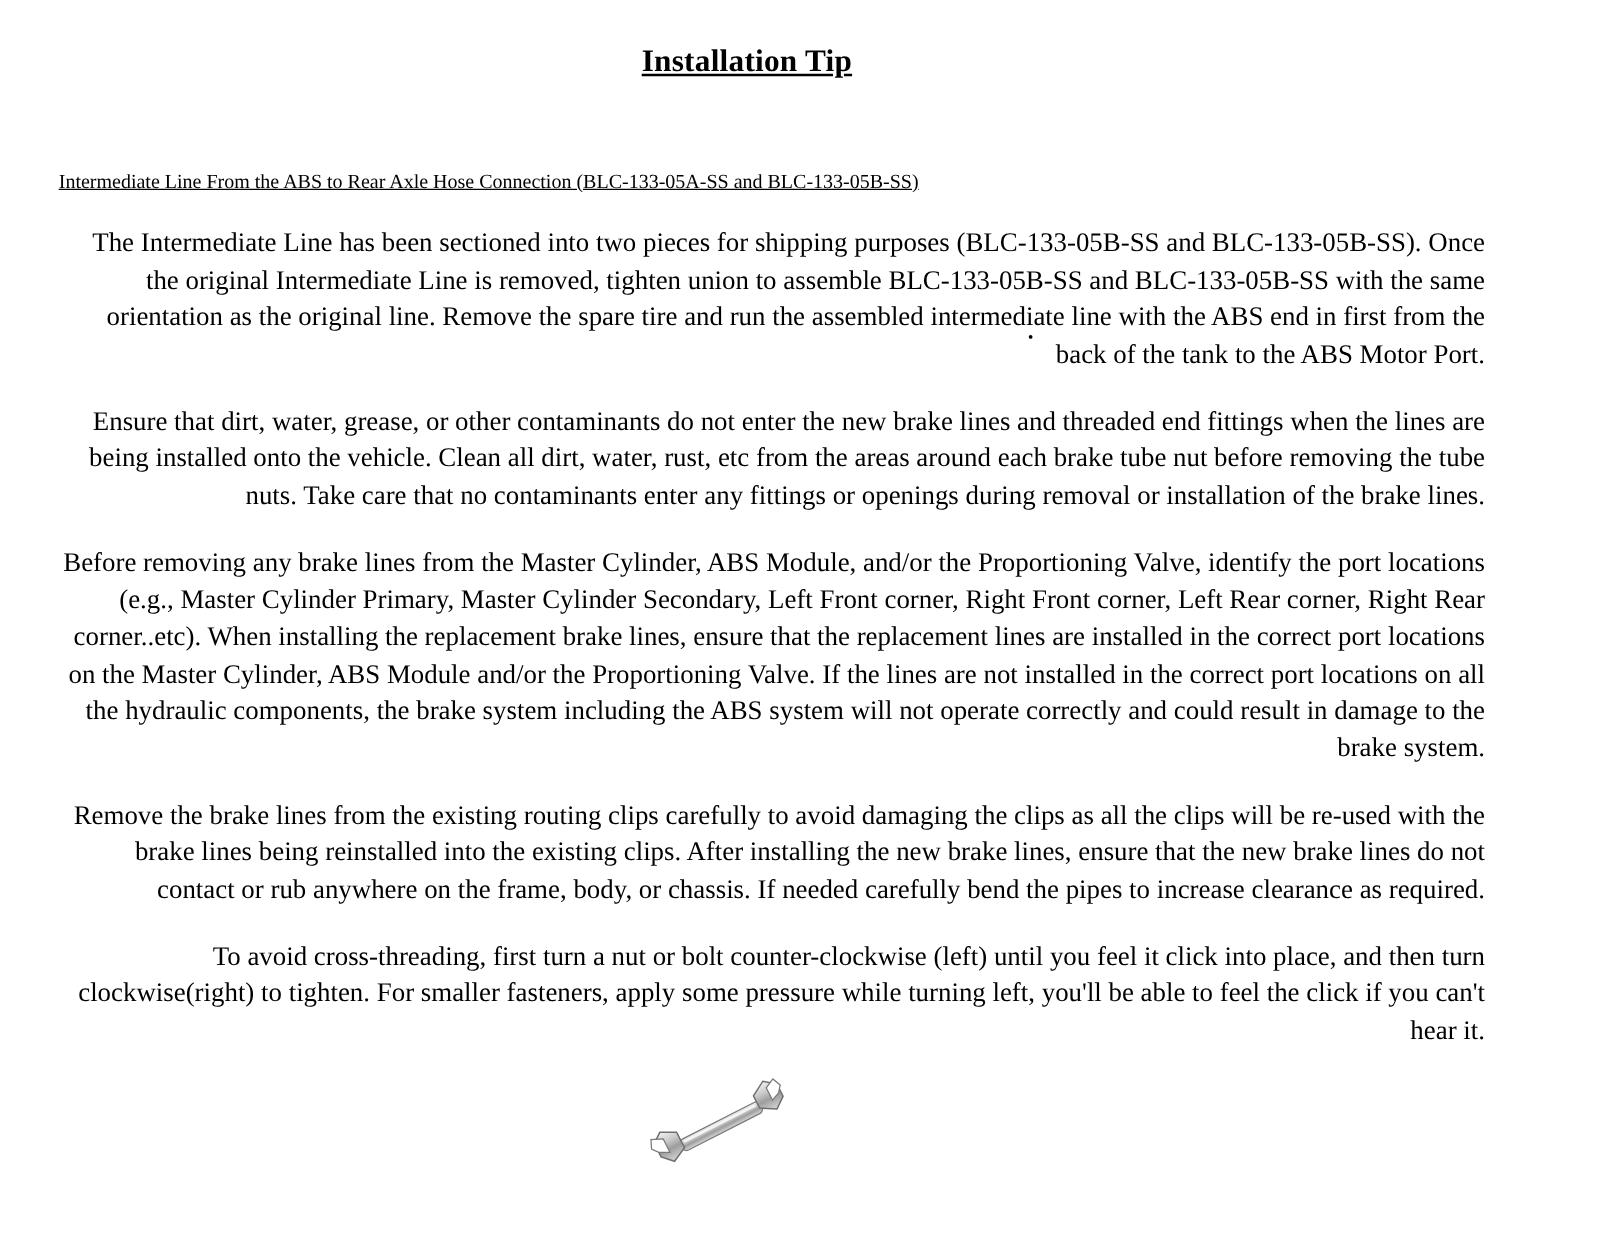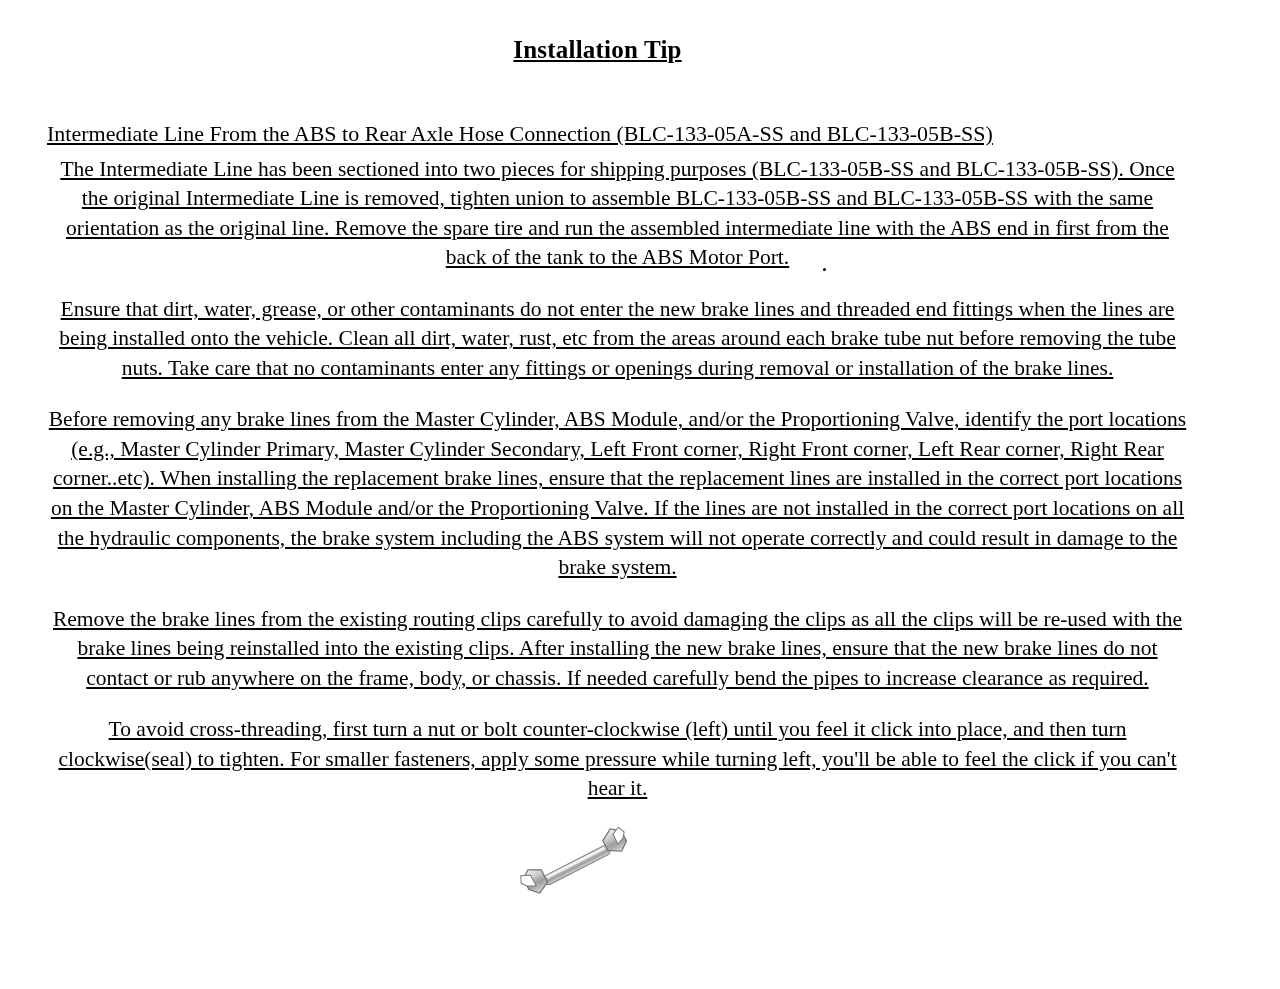--- a/index.html
+++ b/index.html
@@ -25,31 +25,30 @@
   .doc-title {
     text-align: center;
     font-weight: bold;
     font-size: 25px;
     text-decoration: underline;
     letter-spacing: 0.2px;
     margin: 8px 0 0 0;
     padding-right: 40px;
   }
   .subtitle {
-    margin-top: 56px;
-    font-size: 22px;
+    margin-top: 72px;
+    font-size: 16px;
     text-decoration: underline;
     line-height: 1.25;
   }
   .para {
-    margin-top: 7px;
+    margin-top: 24px;
     font-size: 21.5px;
     line-height: 1.38;
-    text-align: center;
-    text-decoration: underline;
+    text-align: right;
   }
   .para.bold {
     font-weight: bold;
   }
   .wrench-wrap {
     margin-top: 10px;
     margin-left: 470px;
     width: 120px;
     height: 80px;
   }
@@ -73,21 +72,21 @@
   <div class="subtitle">Intermediate Line From the ABS to Rear Axle Hose Connection (BLC-133-05A-SS and BLC-133-05B-SS)</div>
 
   <p class="para">The Intermediate Line has been sectioned into two pieces for shipping purposes (BLC-133-05B-SS and BLC-133-05B-SS). Once the original Intermediate Line is removed, tighten union to assemble BLC-133-05B-SS and BLC-133-05B-SS with the same orientation as the original line. Remove the spare tire and run the assembled intermediate line with the ABS end in first from the back of the tank to the ABS Motor Port.</p>
 
   <p class="para">Ensure that dirt, water, grease, or other contaminants do not enter the new brake lines and threaded end fittings when the lines are being installed onto the vehicle. Clean all dirt, water, rust, etc from the areas around each brake tube nut before removing the tube nuts. Take care that no contaminants enter any fittings or openings during removal or installation of the brake lines.</p>
 
   <p class="para">Before removing any brake lines from the Master Cylinder, ABS Module, and/or the Proportioning Valve, identify the port locations (e.g., Master Cylinder Primary, Master Cylinder Secondary, Left Front corner, Right Front corner, Left Rear corner, Right Rear corner..etc). When installing the replacement brake lines, ensure that the replacement lines are installed in the correct port locations on the Master Cylinder, ABS Module and/or the Proportioning Valve. If the lines are not installed in the correct port locations on all the hydraulic components, the brake system including the ABS system will not operate correctly and could result in damage to the brake system.</p>
 
   <p class="para">Remove the brake lines from the existing routing clips carefully to avoid damaging the clips as all the clips will be re-used with the brake lines being reinstalled into the existing clips. After installing the new brake lines, ensure that the new brake lines do not contact or rub anywhere on the frame, body, or chassis. If needed carefully bend the pipes to increase clearance as required.</p>
 
-  <p class="para">To avoid cross-threading, first turn a nut or bolt counter-clockwise (left) until you feel it click into place, and then turn clockwise(seal) to tighten. For smaller fasteners, apply some pressure while turning left, you'll be able to feel the click if you can't hear it.</p>
+  <p class="para">To avoid cross-threading, first turn a nut or bolt counter-clockwise (left) until you feel it click into place, and then turn clockwise(right) to tighten. For smaller fasteners, apply some pressure while turning left, you'll be able to feel the click if you can't hear it.</p>
 
 
   <div class="stray-dot"></div>
 
   <div class="wrench-wrap">
     <svg width="120" height="80" viewBox="0 0 120 80" xmlns="http://www.w3.org/2000/svg">
       <defs>
         <linearGradient id="steel" x1="0" y1="0" x2="0" y2="1">
           <stop offset="0%" stop-color="#f2f2f2"></stop>
           <stop offset="35%" stop-color="#c9c9c9"></stop>

